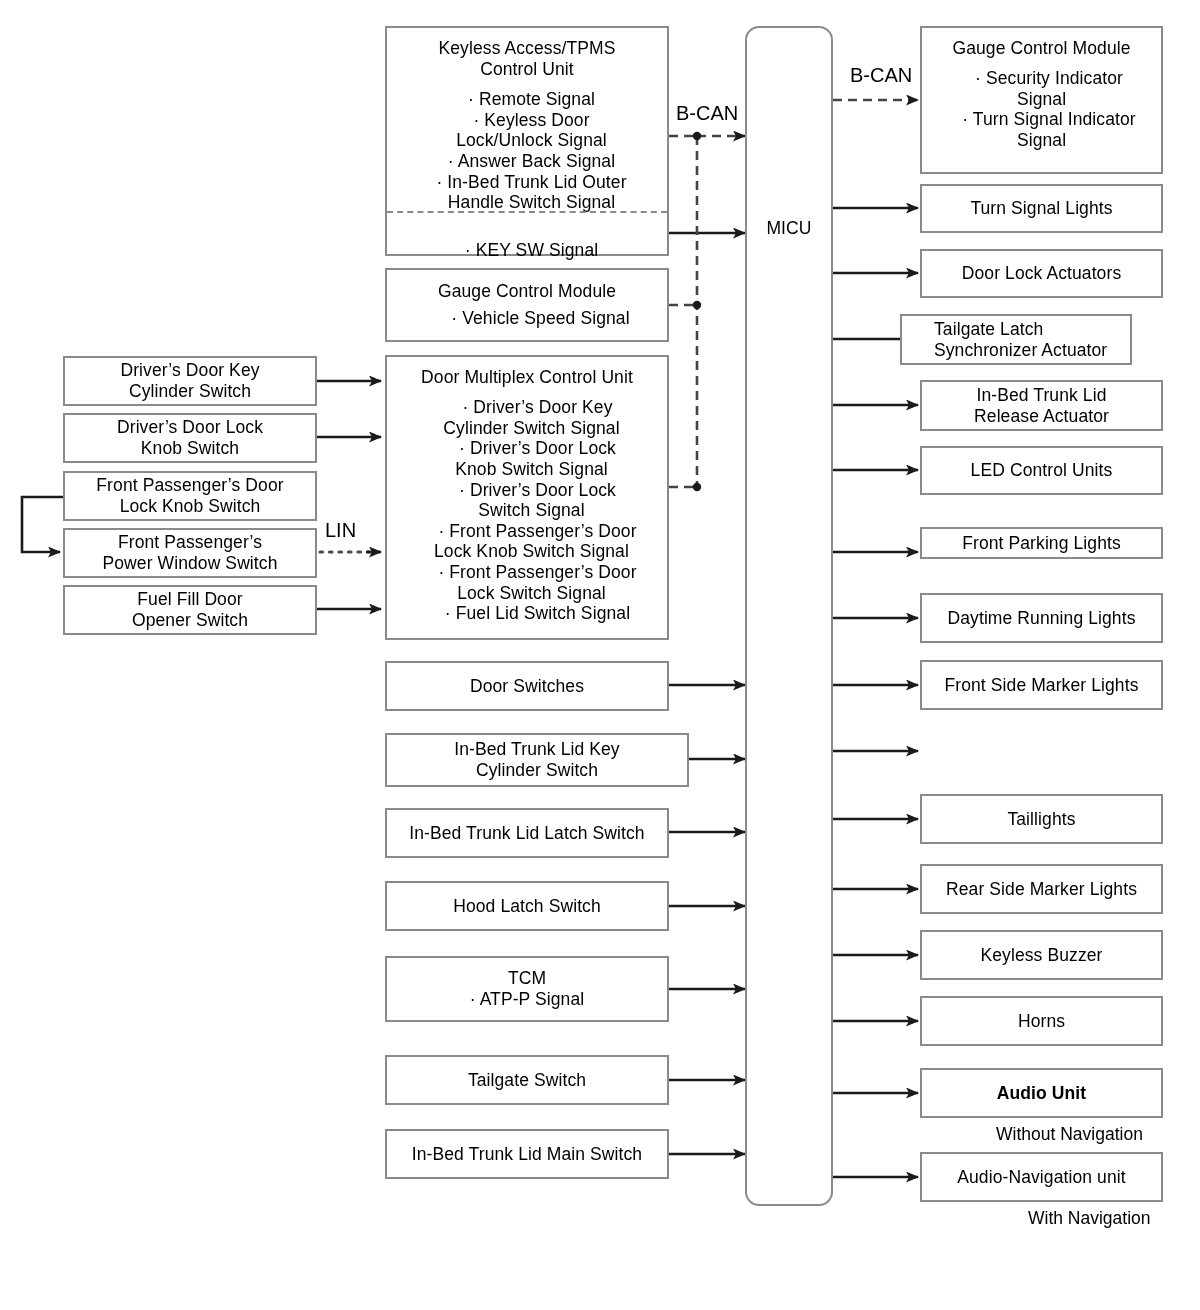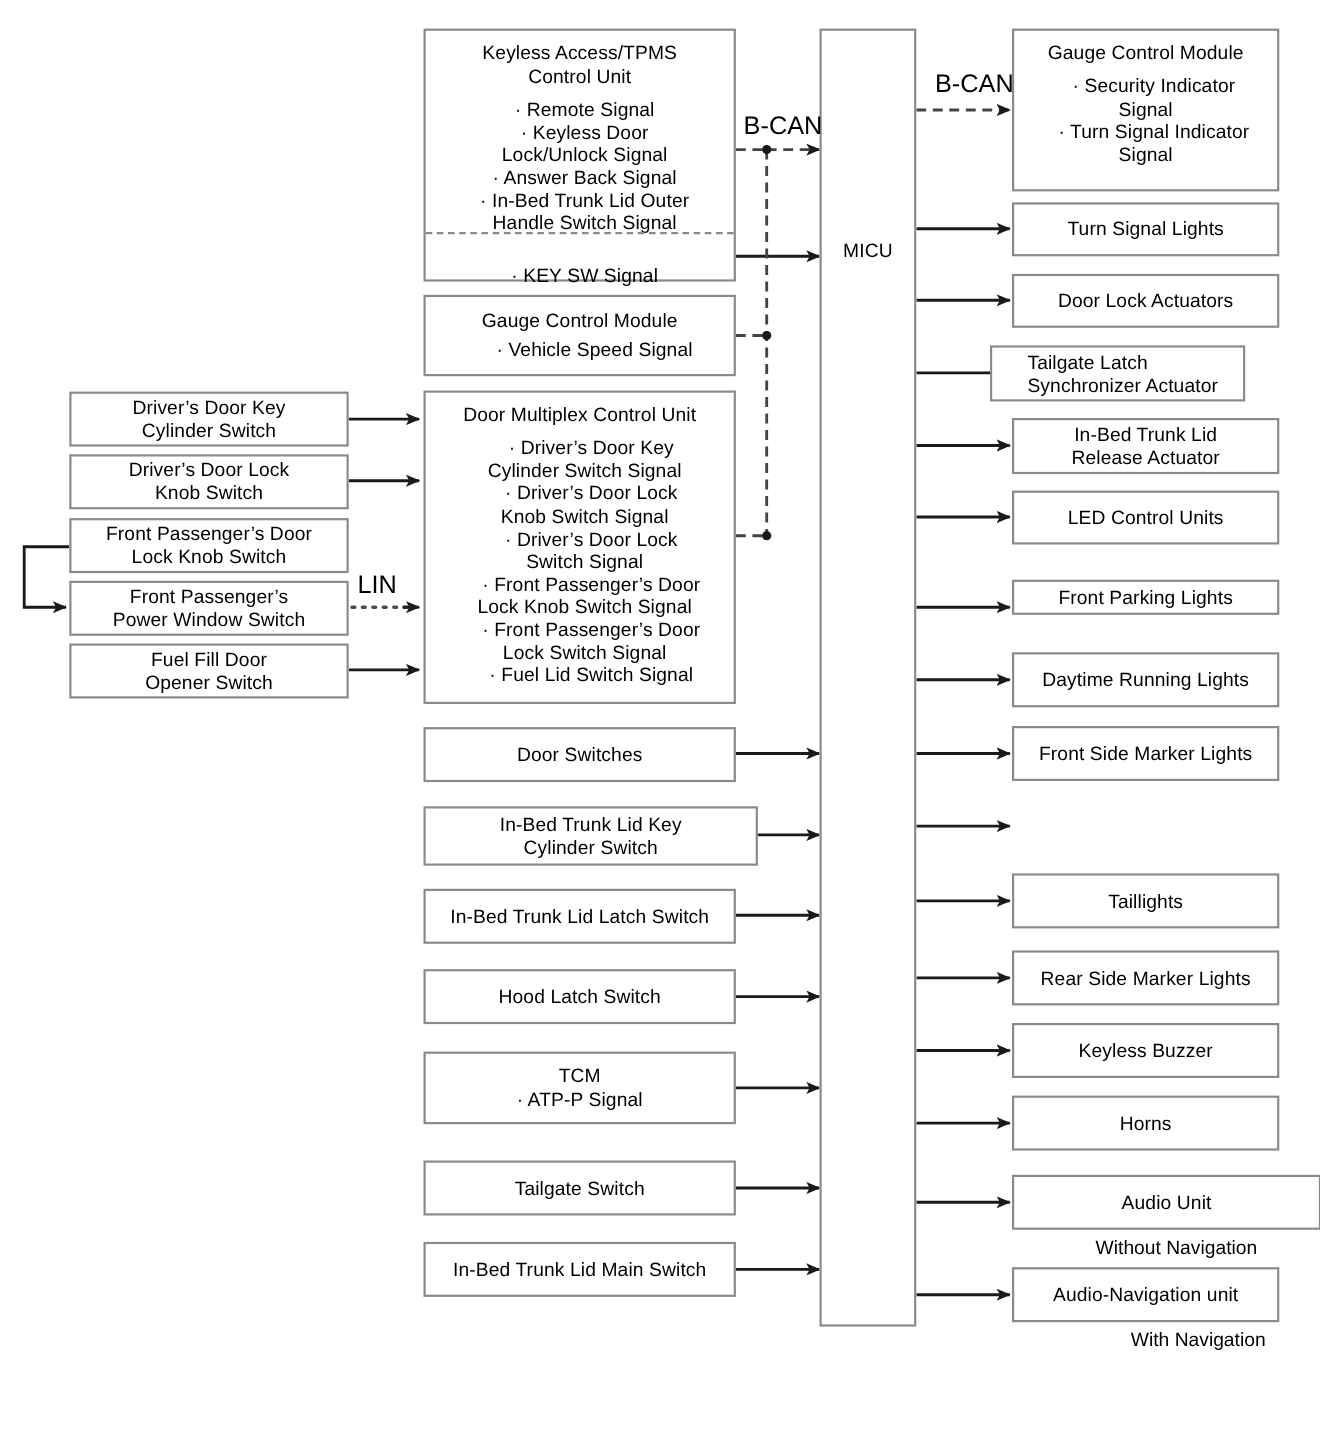--- a/index.html
+++ b/index.html
@@ -67,21 +67,21 @@
     text-indent: -9px;
     padding-left: 18px;
   }
   .dashed-sep {
     position: absolute;
     border-top: 2px dashed #8a8a8a;
     z-index: 3;
   }
   .label {
     position: absolute;
-    font-size: 23px;
+    font-size: 20px;
     line-height: 1.2;
     white-space: nowrap;
     z-index: 4;
     background: transparent;
   }
   .micu-label {
     position: absolute;
     font-size: 17.5px;
     z-index: 4;
   }
@@ -255,21 +255,21 @@
   </div>
 
   <div class="node" style="left:385px; top:1129px; width:284px; height:50px;">
     <span>In-Bed Trunk Lid Main Switch</span>
   </div>
 
   <div class="node" style="left:385px; top:1055px; width:284px; height:50px;">
     <span>Tailgate Switch</span>
   </div>
 
-  <div class="node" style="left:745px; top:26px; width:88px; height:1180px; justify-content:flex-start;">
+  <div class="node" style="left:745px; top:26px; width:88px; height:1180px; justify-content:flex-start;border-radius:14px;">
     <span class="micu-label" style="left:0; right:0; top:190px; text-align:center;">MICU</span>
   </div>
 
   <div class="label" style="left:676px; top:101px;">B-CAN</div>
   <div class="label" style="left:850px; top:63px;">B-CAN</div>
 
   <div class="node unit" style="left:920px; top:26px; width:243px; height:148px;">
     <span class="title">Gauge Control Module</span>
     <span class="sig" style="padding-left:24px;">· Security Indicator</span>
     <span class="sig cont" style="padding-left:9px;">Signal</span>
@@ -321,21 +321,21 @@
   </div>
 
   <div class="node" style="left:920px; top:930px; width:243px; height:50px;">
     <span>Keyless Buzzer</span>
   </div>
 
   <div class="node" style="left:920px; top:996px; width:243px; height:50px;">
     <span>Horns</span>
   </div>
 
-  <div class="node" style="left:920px; top:1068px; width:281px; height:50px;">
+  <div class="node" style="left:920px; top:1068px; width:243px; height:50px;font-weight:bold;">
     <span>Audio Unit</span>
   </div>
 
   <div class="note" style="left:996px; top:1124px;">Without Navigation</div>
 
   <div class="node" style="left:920px; top:1152px; width:243px; height:50px;">
     <span>Audio-Navigation unit</span>
   </div>
 
   <div class="note" style="left:1028px; top:1208px;">With Navigation</div>

